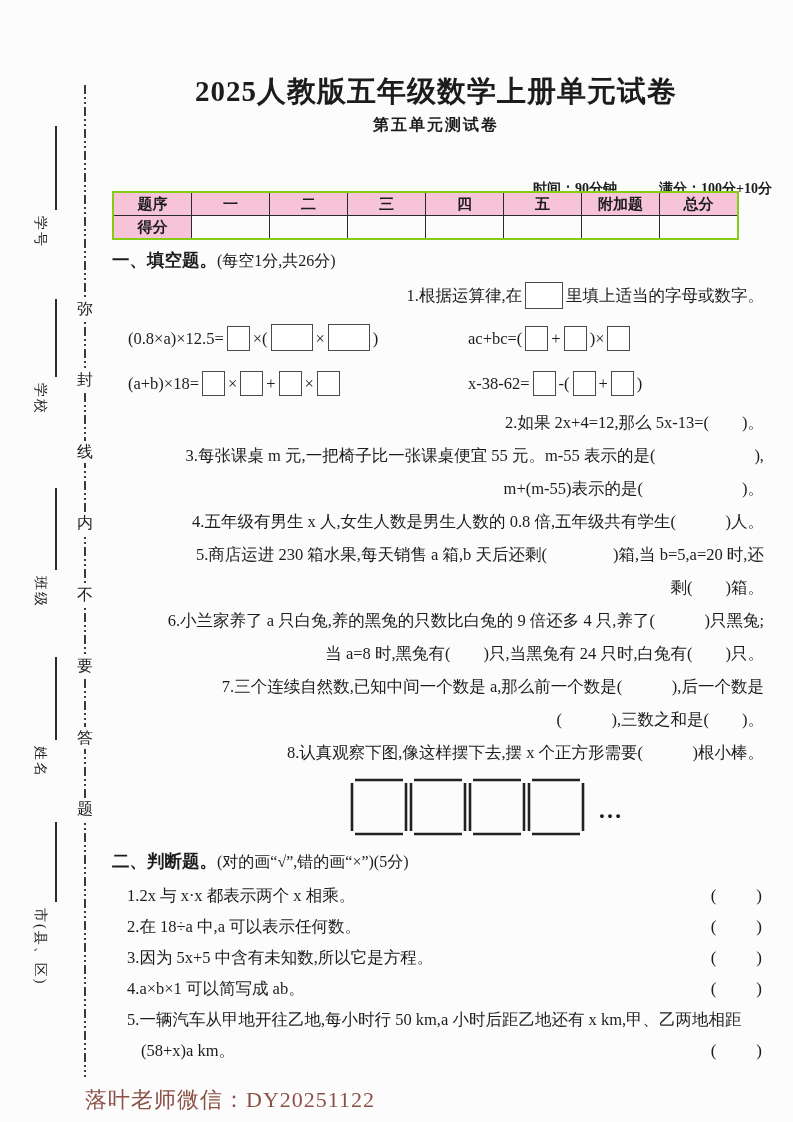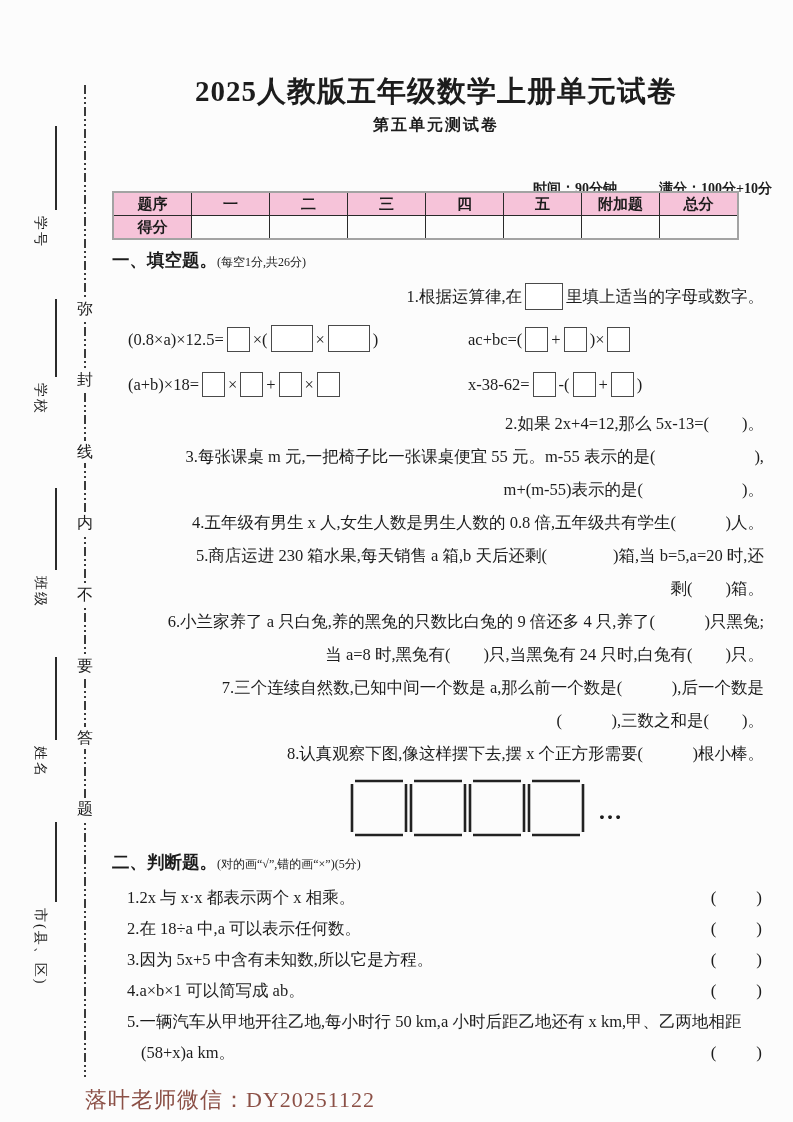--- a/index.html
+++ b/index.html
@@ -40,27 +40,27 @@
   .subtitle { position:absolute; left:100px; top:115px; width:672px; text-align:center; font-size:16px; font-weight:bold; letter-spacing:2px; }
   .info     { position:absolute; left:100px; top:160px; width:672px; text-align:right; font-size:14px; font-weight:bold;margin-top:20px; }
 
   
   .score-table { position:absolute; left:112px; top:191px; border-collapse:collapse; }
   .score-table td {
     border:1.5px solid #2a2a2a; width:77px; height:22px;
     text-align:center; font-size:15px; font-weight:bold; padding:0;
   }
   .score-table .pink { background:#f6c3d9; }
-  .score-table { border:2px solid #a3a3a3; }
+  .score-table { border:2px solid #84cc16; }
 
   
   .content { position:absolute; left:112px; top:245px; width:652px; font-size:16.5px; }
   .sec-head { font-size:17.5px; line-height:30px; white-space:nowrap; }
   .sec-head .h { font-weight:bold; }
-  .sec-head .note { font-weight:normal; font-size:12px; }
+  .sec-head .note { font-weight:normal; font-size:16px; }
 
   .q-line { line-height:33px; white-space:nowrap; padding-left:15px;text-align:right; }
   .q-line.cont { padding-left:29px; }
 
   .bx { display:inline-block; width:21px; height:23px; border:1.5px solid #4a4a4a; vertical-align:-7px; margin:0 3px; background:#fff; }
   .bx.wide { width:40px; height:25px; }
   .bx.head { width:36px; height:25px; vertical-align:-8px; }
 
   .formula-row { display:flex; line-height:45px; white-space:nowrap; padding-left:16px; }
   .formula-row .fleft { width:340px; flex:none; }

